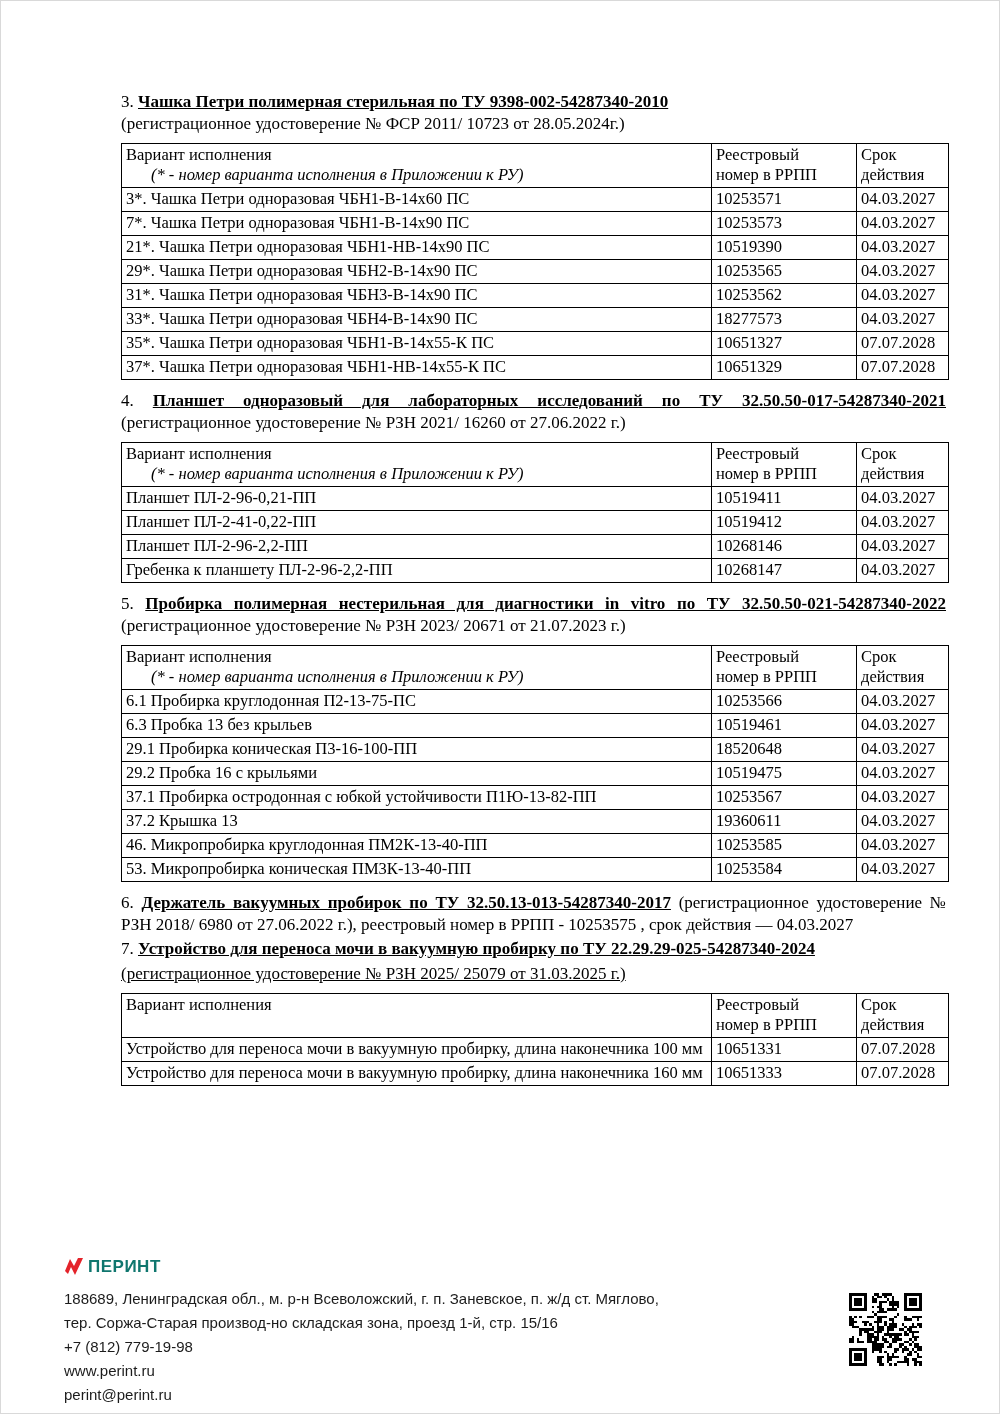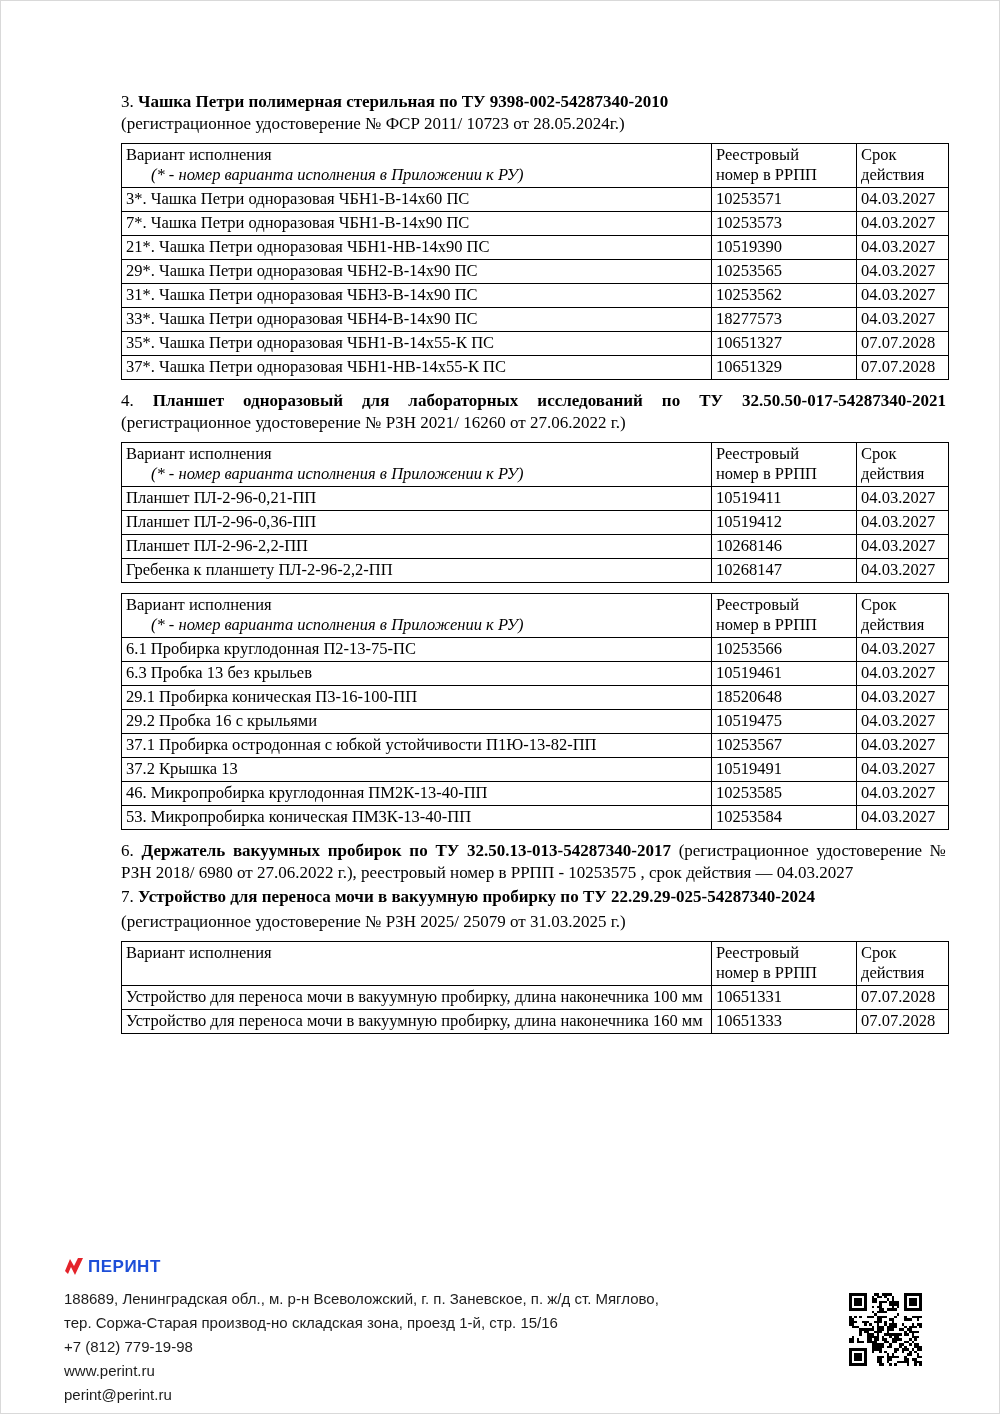--- a/index.html
+++ b/index.html
@@ -15,22 +15,22 @@
     color:#000;
     overflow:hidden;
   }
   .content { padding:88px 53px 0 120px; }
   .section-heading {
     font-size:17px;
     line-height:22px;
     text-align:justify;
     margin-top:2px;
   }
-  .section-heading b { font-weight:bold; }
-  .reg-note-line { margin-top:3px; }
+  .section-heading b { font-weight:bold;text-decoration:underline; }
+  .reg-note-line { margin-top:3px;text-decoration:underline; }
   .doc-table {
     width:100%;
     border-collapse:collapse;
     margin:8px 0 10px 0;
     table-layout:fixed;
   }
   .doc-table col.c1 { width:590px; }
   .doc-table col.c2 { width:145px; }
   .doc-table col.c3 { width:92px; }
   .doc-table th, .doc-table td {
@@ -50,21 +50,21 @@
     position:absolute;
     left:63px; top:1254px;
     font-family:"Liberation Sans", sans-serif;
     color:#1c1c1c;
   }
   .logo-row { display:flex; align-items:center; height:24px; margin-bottom:8px; }
   .logo-icon { display:block; margin-right:4px; }
   .logo-text {
     font-size:17px; font-weight:bold;
     letter-spacing:0.5px;
-    color:#1d4ed8;
+    color:#0f766e;
     font-family:"Liberation Sans", sans-serif;
   }
   .footer-line { font-size:15px; line-height:24px; }
   .qr {
     position:absolute;
     left:848px; top:1292px;
     width:73px; height:73px;
   }
 </style>
 </head>
@@ -173,39 +173,40 @@
       </thead>
       <tbody>
 
           <tr>
             <td>Планшет ПЛ-2-96-0,21-ПП</td>
             <td>10519411</td>
             <td>04.03.2027</td>
           </tr>
 
           <tr>
-            <td>Планшет ПЛ-2-96-0,36-ПП</td>
+            <td>Планшет ПЛ-2-41-0,22-ПП</td>
             <td>10519412</td>
             <td>04.03.2027</td>
           </tr>
 
           <tr>
             <td>Планшет ПЛ-2-96-2,2-ПП</td>
             <td>10268146</td>
             <td>04.03.2027</td>
           </tr>
 
           <tr>
             <td>Гребенка к планшету ПЛ-2-96-2,2-ПП</td>
             <td>10268147</td>
             <td>04.03.2027</td>
           </tr>
         </tbody>
     </table>
 
+    <p class="section-heading"><span>5.</span> <b>Пробирка полимерная нестерильная для диагностики in vitro по ТУ 32.50.50-021-54287340-2022</b> <span>(регистрационное удостоверение № РЗН 2023/ 20671 от 21.07.2023 г.)</span></p>
     <table class="doc-table">
       <colgroup>
           <col class="c1">
           <col class="c2">
           <col class="c3">
         </colgroup>
       <thead>
         <tr>
           <th>
             <div>Вариант исполнения</div>
@@ -248,21 +249,21 @@
           </tr>
 
           <tr>
             <td>37.1 Пробирка остродонная с юбкой устойчивости П1Ю-13-82-ПП</td>
             <td>10253567</td>
             <td>04.03.2027</td>
           </tr>
 
           <tr>
             <td>37.2 Крышка 13</td>
-            <td>10519491</td>
+            <td>19360611</td>
             <td>04.03.2027</td>
           </tr>
 
           <tr>
             <td>46. Микропробирка круглодонная ПМ2К-13-40-ПП</td>
             <td>10253585</td>
             <td>04.03.2027</td>
           </tr>
 
           <tr>

